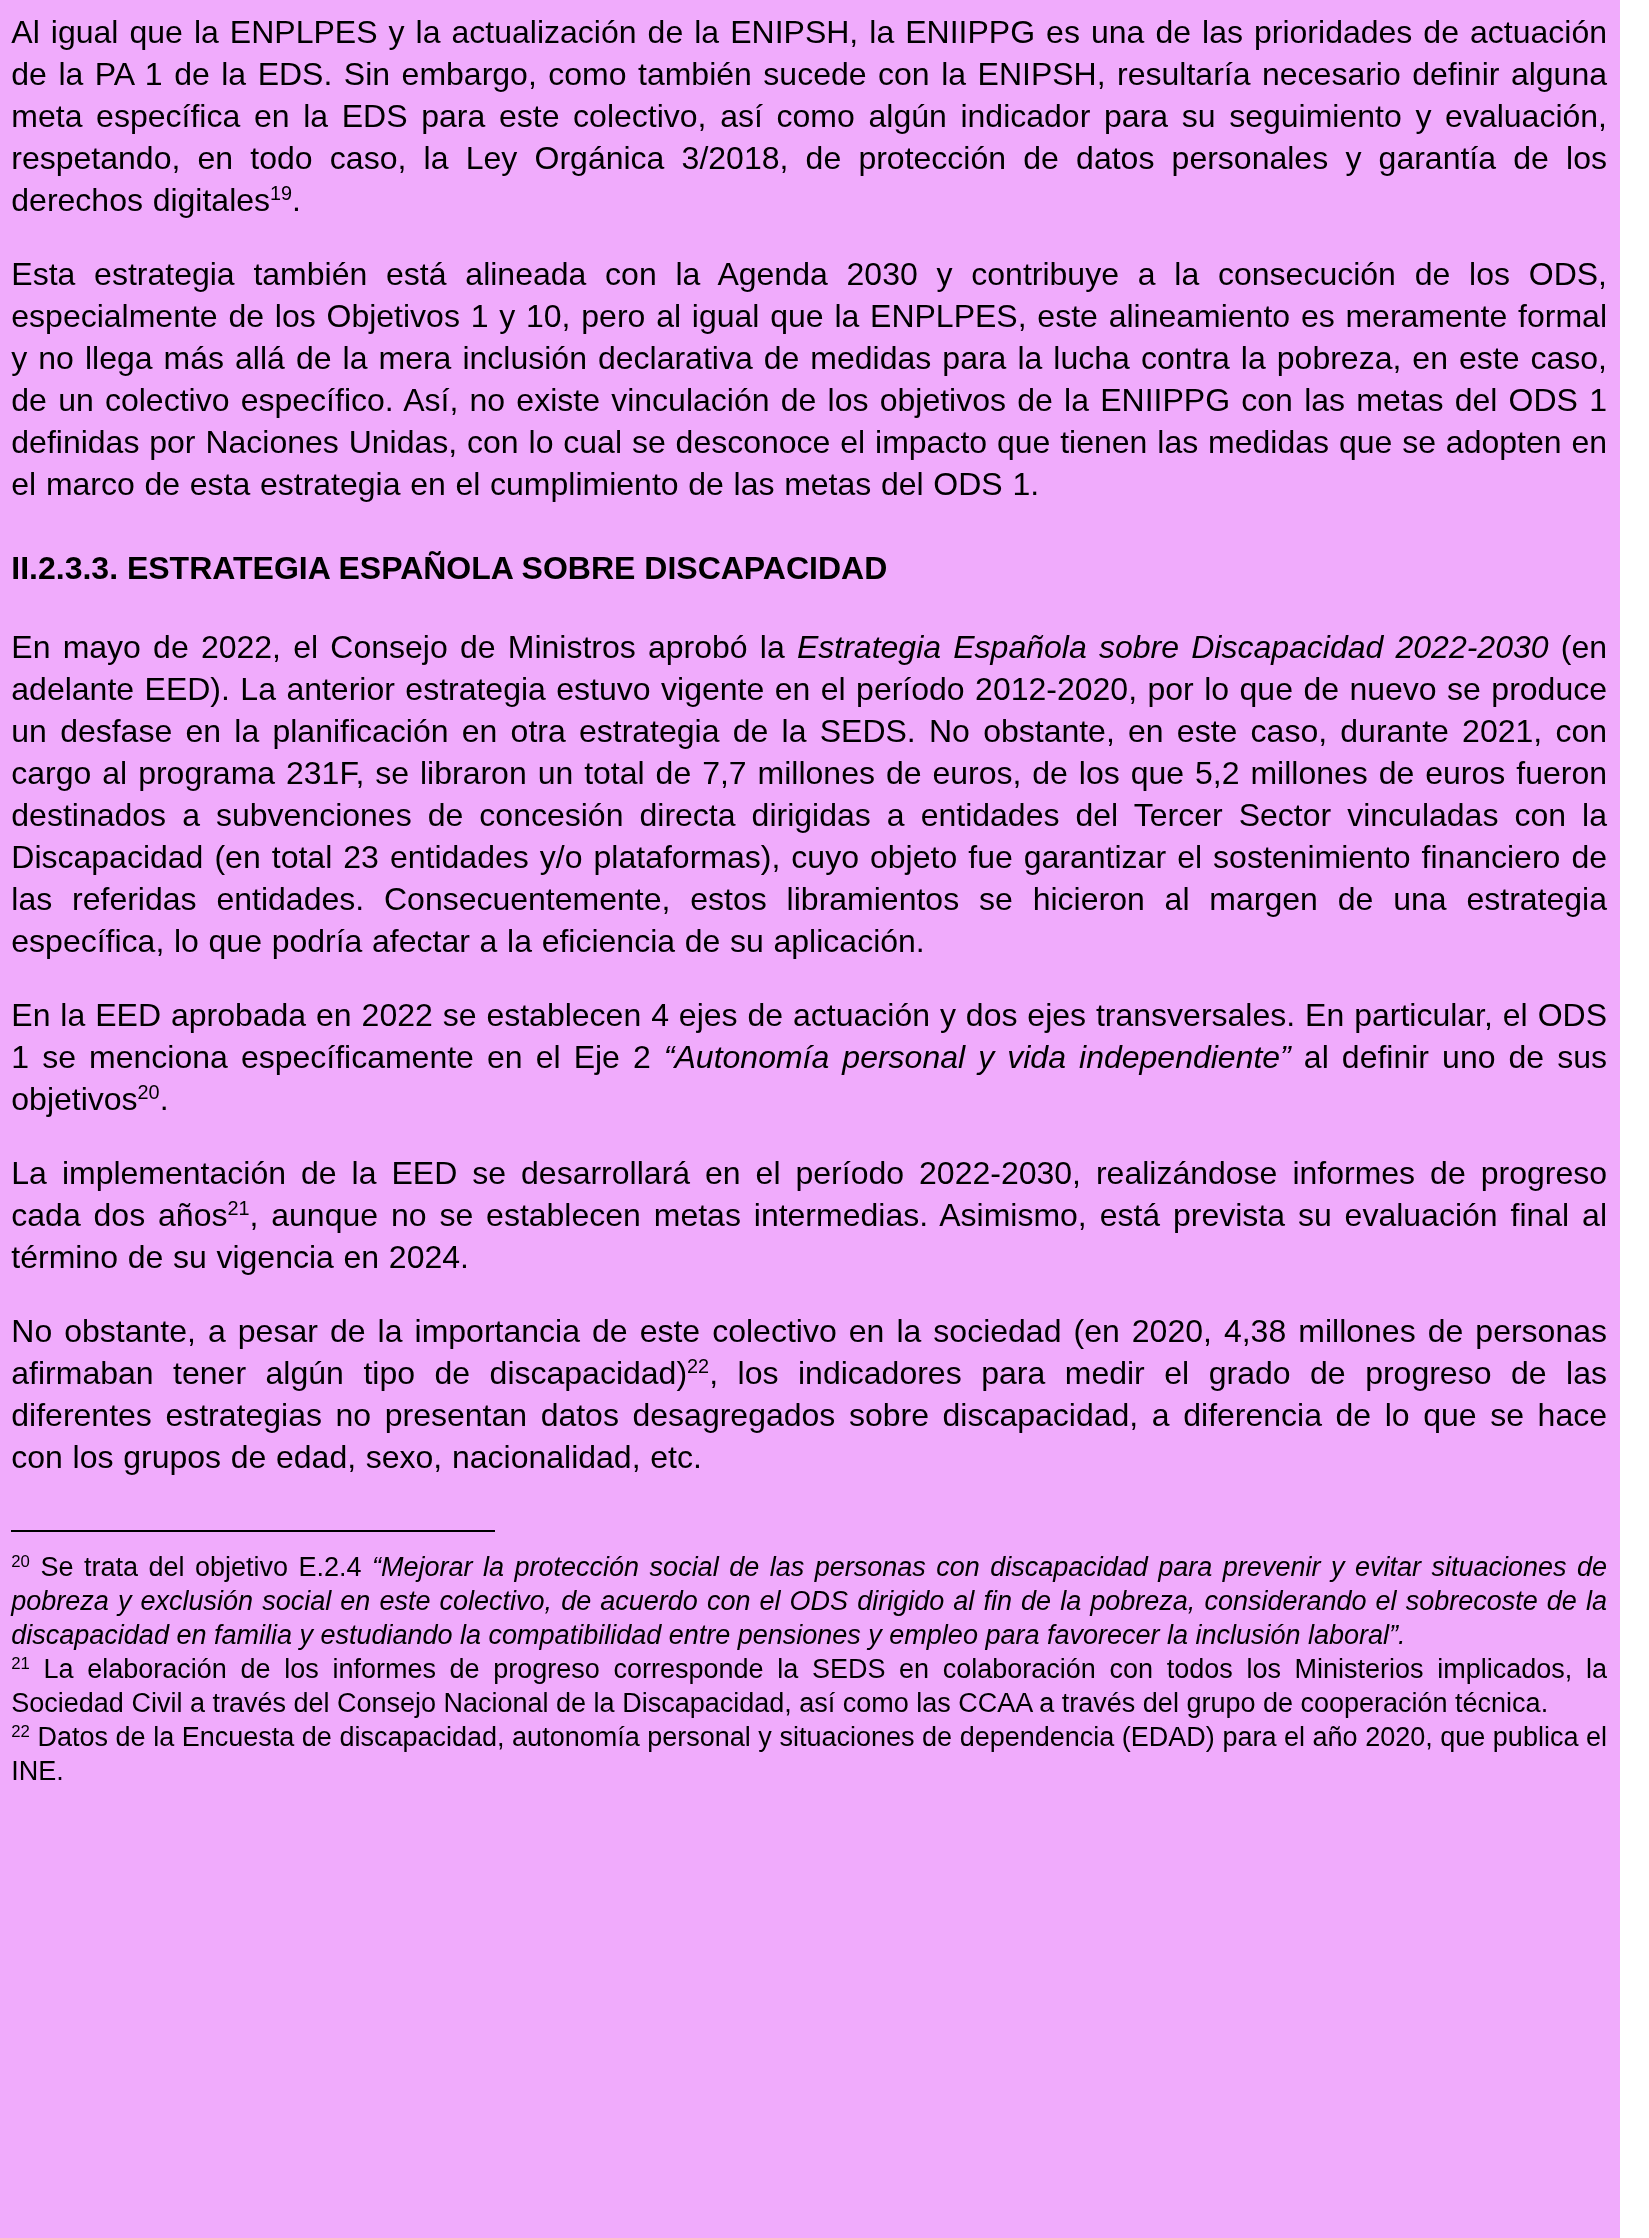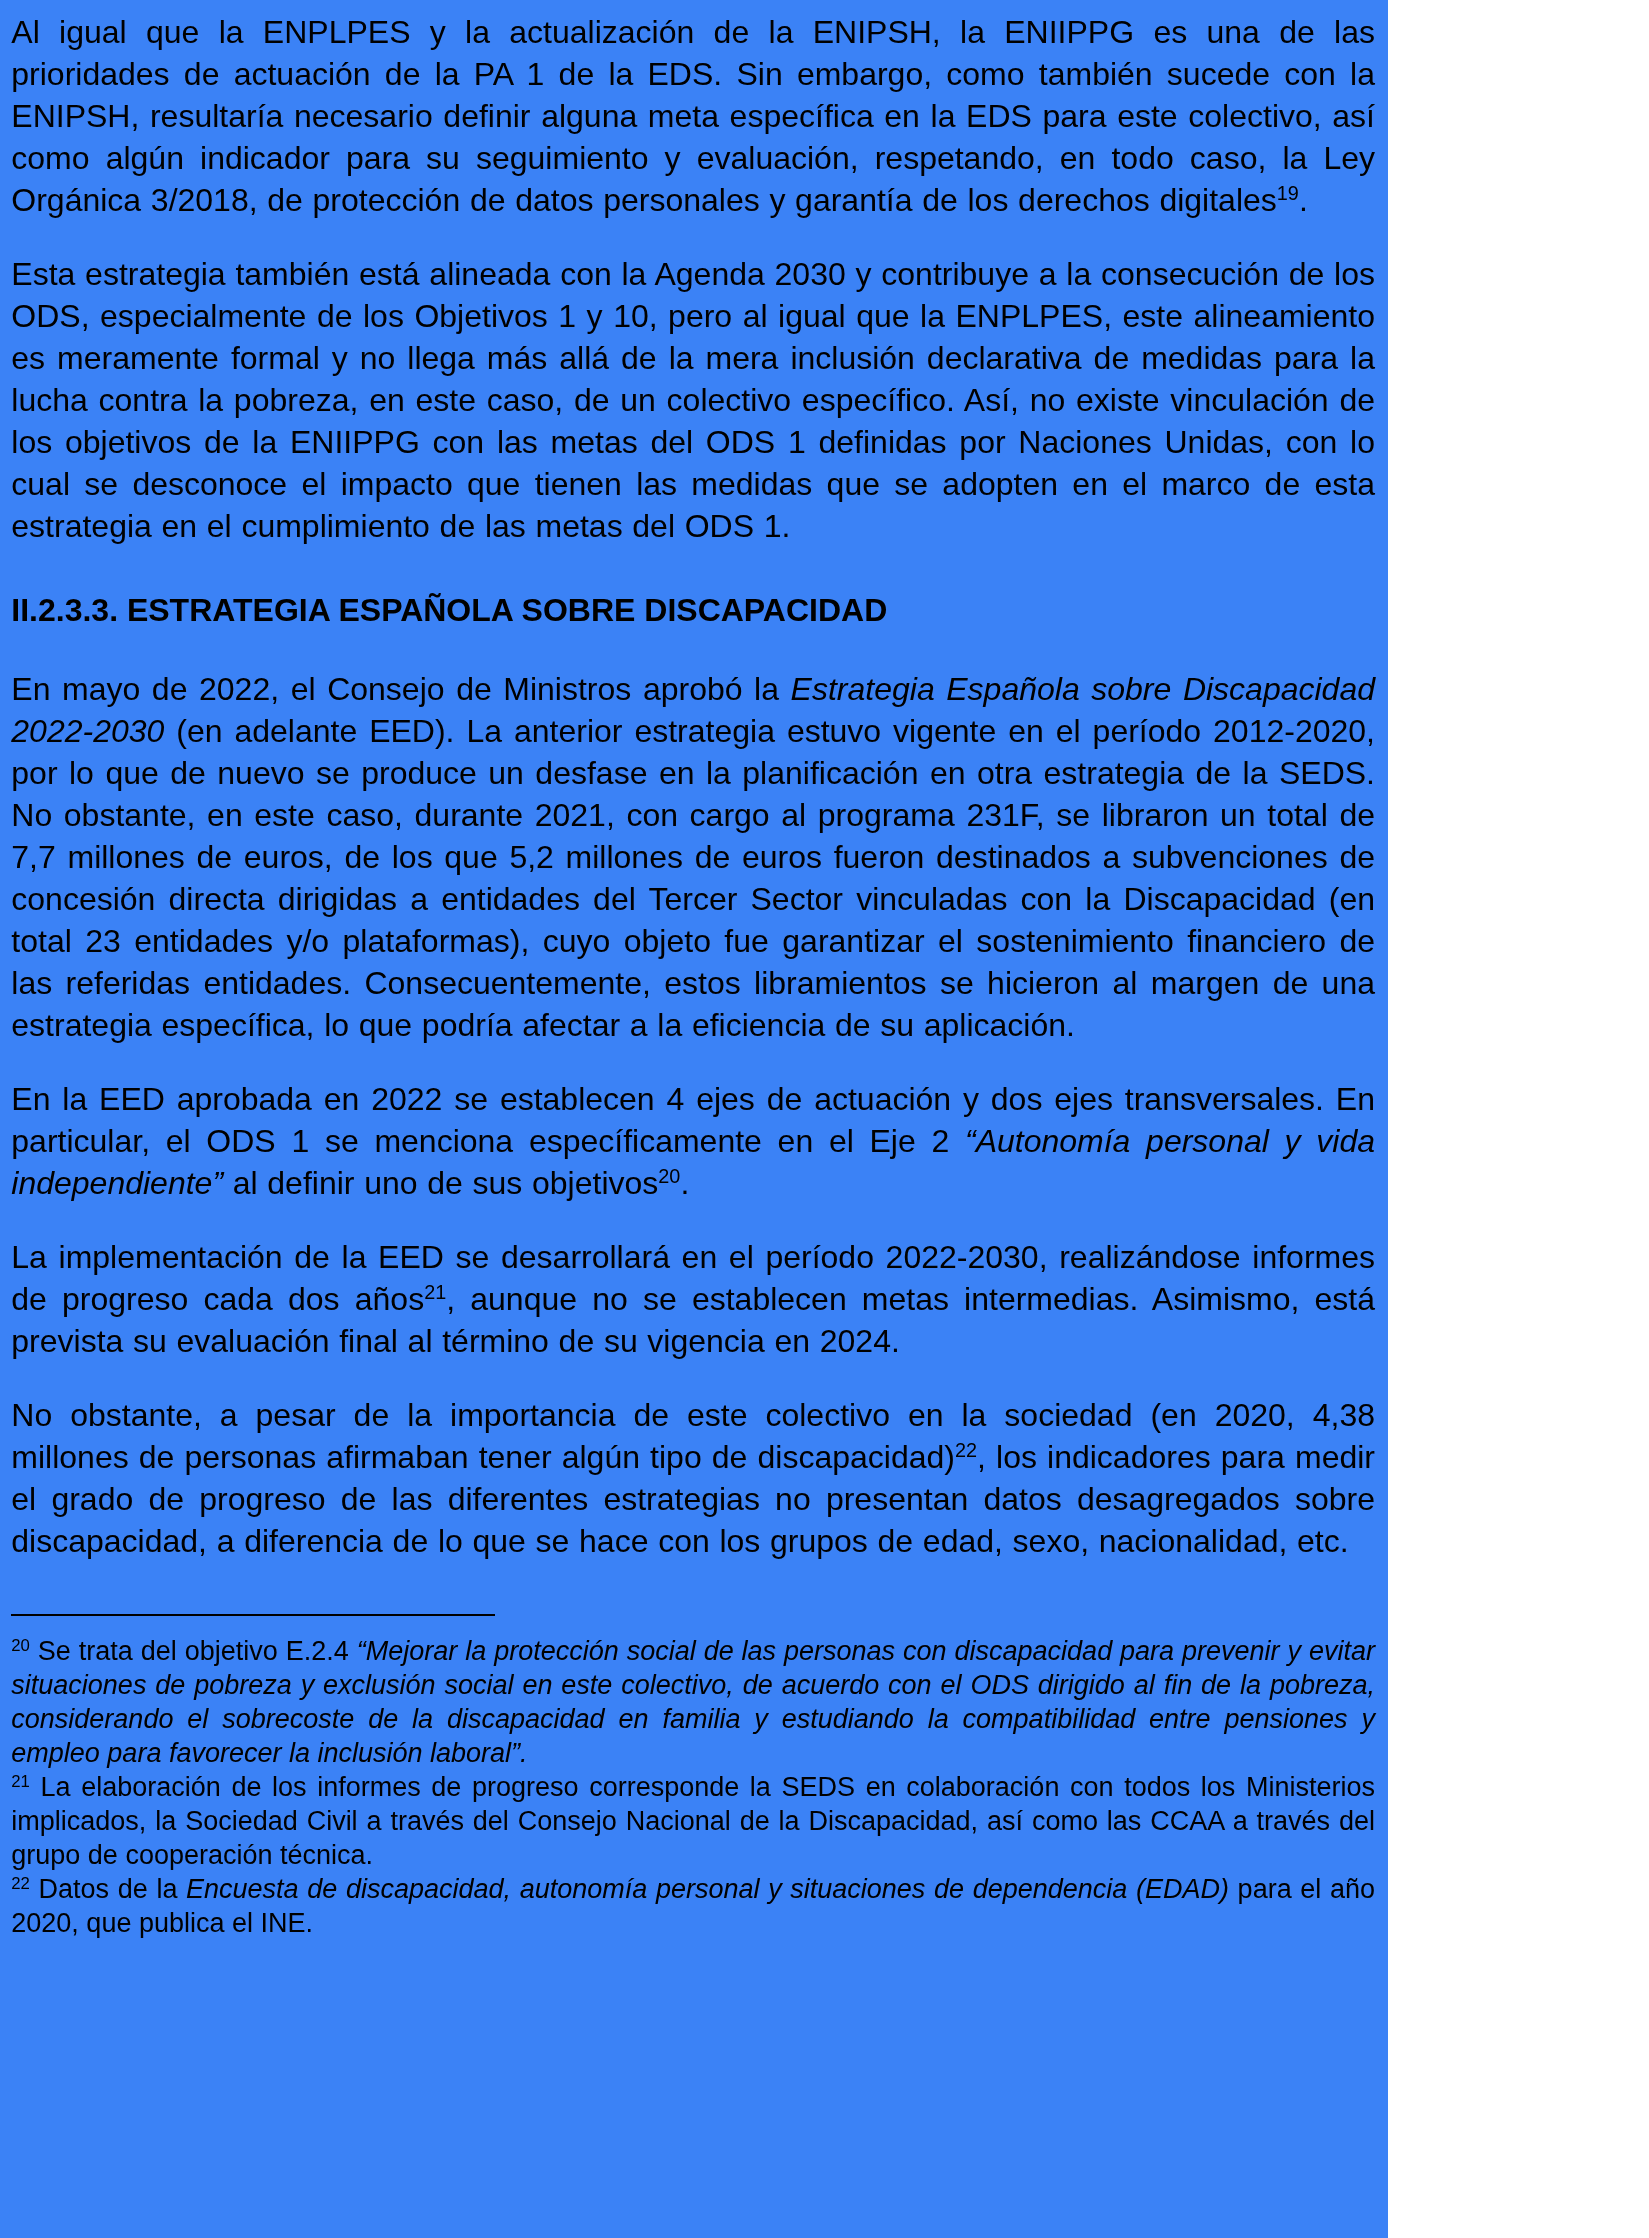--- a/index.html
+++ b/index.html
@@ -6,24 +6,24 @@
   * { margin: 0; padding: 0; box-sizing: border-box; }
   html, body { background: #ffffff; }
   body {
     width: 1650px;
     min-height: 2239px;
     font-family: "Liberation Sans", sans-serif;
     color: #000000;
     -webkit-font-smoothing: antialiased;
   }
   .page {
-    width: 1388px;
+    width: 1620px;
     min-height: 2239px;
     padding: 11.3px 13px 32px 11.3px;
-    background: #3b82f6;
+    background: #f0abfc;
   }
   .body-text {
     font-size: 32px;
     line-height: 42px;
     text-align: justify;
     margin-bottom: 32px;
     word-spacing: 0.8px;
   }
   .section-heading {
     font-size: 32px;
@@ -71,16 +71,16 @@
 
   <p class="body-text"><span>No obstante, a pesar de la importancia de este colectivo en la sociedad (en 2020, 4,38 millones de personas afirmaban tener algún tipo de discapacidad)</span><sup>22</sup><span>, los indicadores para medir el grado de progreso de las diferentes estrategias no presentan datos desagregados sobre discapacidad, a diferencia de lo que se hace con los grupos de edad, sexo, nacionalidad, etc.</span></p>
 
   <div class="footnote-rule"></div>
 
 
   <p class="footnote"><sup>20</sup><span> Se trata del objetivo E.2.4 </span><span style="font-style: italic;">“Mejorar la protección social de las personas con discapacidad para prevenir y evitar situaciones de pobreza y exclusión social en este colectivo, de acuerdo con el ODS dirigido al fin de la pobreza, considerando el sobrecoste de la discapacidad en familia y estudiando la compatibilidad entre pensiones y empleo para favorecer la inclusión laboral”.</span></p>
 
   <p class="footnote"><sup>21</sup><span> La elaboración de los informes de progreso corresponde la SEDS en colaboración con todos los Ministerios implicados, la Sociedad Civil a través del Consejo Nacional de la Discapacidad, así como las CCAA a través del grupo de cooperación técnica.</span></p>
 
-  <p class="footnote"><sup>22</sup><span> Datos de la </span><span style="font-style: italic;">Encuesta de discapacidad, autonomía personal y situaciones de dependencia (EDAD)</span><span> para el año 2020, que publica el INE.</span></p>
+  <p class="footnote"><sup>22</sup><span> Datos de la </span><span style="">Encuesta de discapacidad, autonomía personal y situaciones de dependencia (EDAD)</span><span> para el año 2020, que publica el INE.</span></p>
 
 </div>
 
 
 </body></html>

